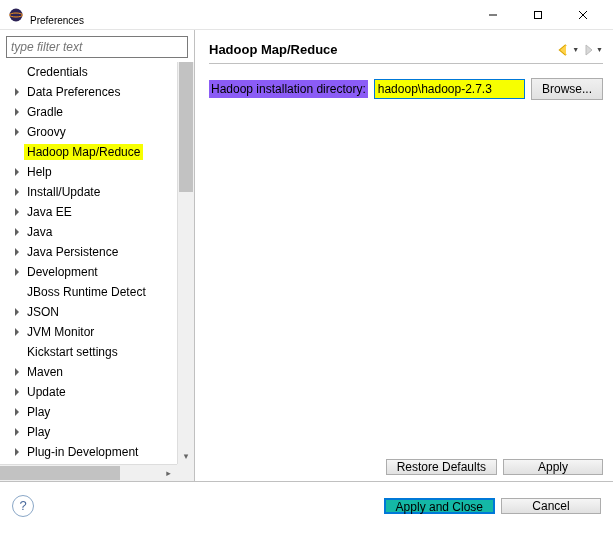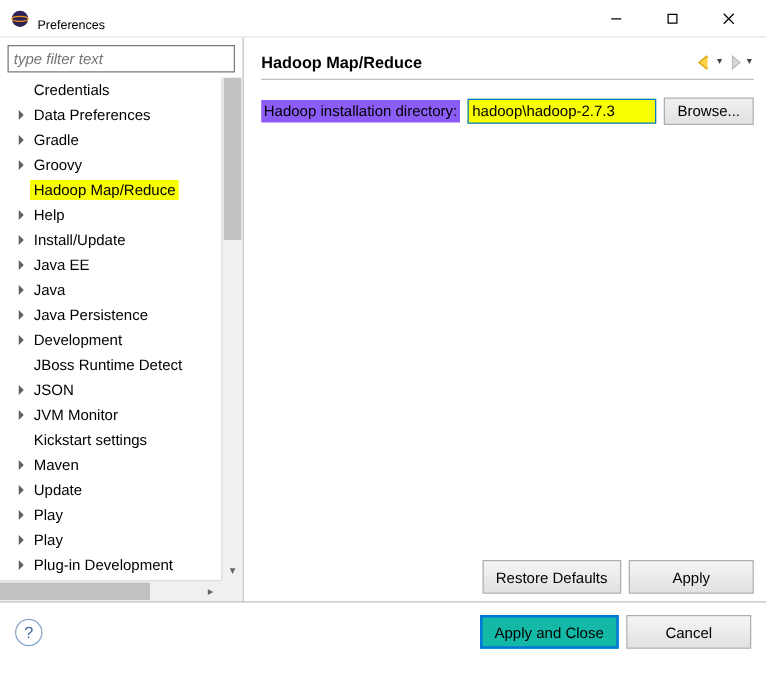--- a/index.html
+++ b/index.html
@@ -43,21 +43,21 @@
 .nav-arrows .drop { font-size: 7px; color: #444; margin-left: 1px; }
 
 .form-row { display: flex; align-items: center; margin-top: 14px; gap: 6px; }
 .form-row .fld-label { background: #8b5cf6; padding: 2px 2px; }
 .form-row input[type=text] { flex: 1; height: 20px; border: 1px solid #0078d7; padding: 1px 3px; background: #f7ff00; color: #000; min-width: 0; }
 .form-row .btn { height: 22px; padding: 0 10px; border: 1px solid #adadad; background: #e1e1e1; background: linear-gradient(#f0f0f0,#e1e1e1); font-size: 12px; }
 .highlight-line { position: relative; }
 .highlight-line::before { content:""; position:absolute; left:0; right:0; top:50%; height:18px; transform:translateY(-50%); background:transparent; z-index:-1; }
 
 .right-footer { margin-top: auto; display: flex; justify-content: flex-end; gap: 6px; border-top: 1px solid transparent; padding-top: 8px; }
-.right-footer .btn, .bottom-bar .btn { min-width: 100px; height: 27px; padding: 0 10px; border: 1px solid #adadad; background: linear-gradient(#f5f5f5,#e1e1e1); font-size: 12px; }
+.right-footer .btn, .bottom-bar .btn { min-width: 100px; height: 16px; padding: 0 10px; border: 1px solid #adadad; background: linear-gradient(#f5f5f5,#e1e1e1); font-size: 12px; }
 
 .bottom-bar { height: 48px; border-top: 1px solid #c0c0c0; display: flex; align-items: center; padding: 0 12px; }
 .help-icon { width: 22px; height: 22px; border: 1px solid #8aa7c7; border-radius: 50%; color: #4a6a9d; display: flex; align-items: center; justify-content: center; font-size: 13px; }
 .bottom-bar .spacer { flex: 1; }
 .btn.primary { border: 2px solid #0078d7; background: #14b8a6; }
 button { cursor: default; }
 </style>
 </head>
 <body>
 

